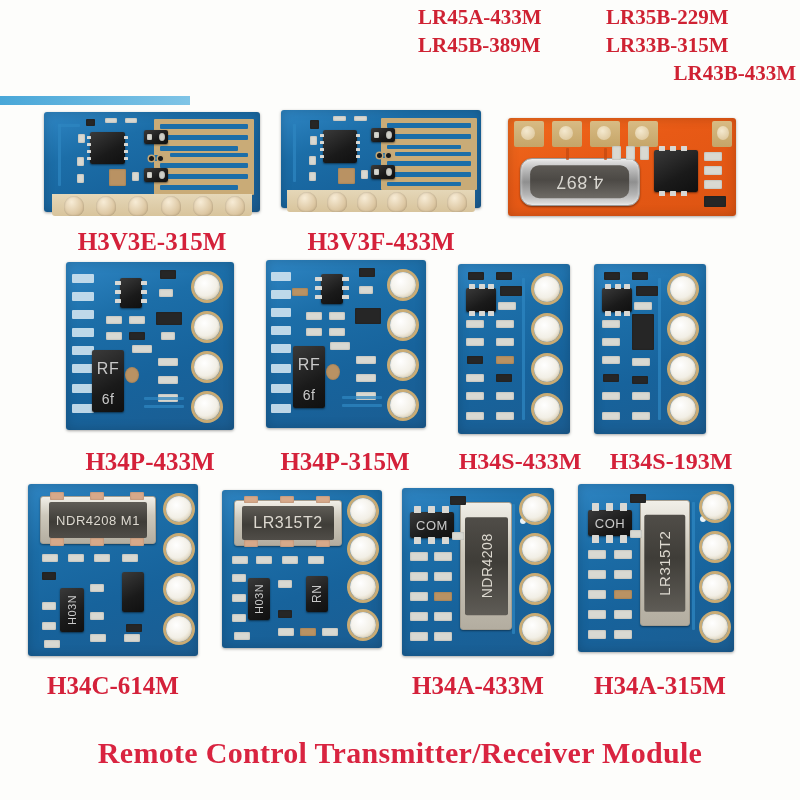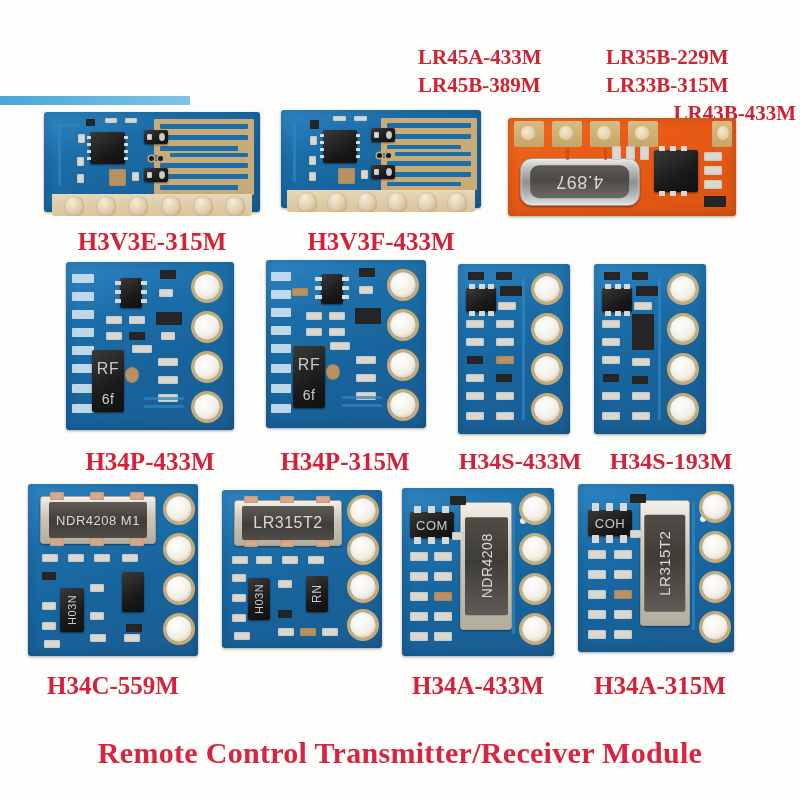--- a/index.html
+++ b/index.html
@@ -14,21 +14,21 @@
   
   .logo{
     position:absolute;left:12px;top:44px;
     font-family:"Liberation Serif", serif;
     font-weight:bold;font-style:italic;
     font-size:44px;color:#e8202a;
     letter-spacing:0px;
     text-shadow:0 0 1px rgba(232,32,42,.5);
     white-space:nowrap;
   }
-  .toplist{position:absolute;top:4px;left:418px;width:378px;margin-top:40px;}
+  .toplist{position:absolute;top:4px;left:418px;width:378px;}
   .toprow{display:flex;justify-content:flex-start;gap:18px;line-height:1.33;}
   .toprow.r3{justify-content:flex-end;padding-right:0px;}
   .topcode{
     font-family:"Liberation Serif", serif;
     font-weight:bold;font-size:21px;color:#cf2233;
     white-space:nowrap;
   }
   .topcode.w{width:170px;}
   .caption{
     position:absolute;
@@ -490,21 +490,21 @@
       <div class="smd" style="left:62px;top:150px;width:16px;height:8px;"></div>
       <div class="smd" style="left:96px;top:150px;width:16px;height:8px;"></div>
       <div class="smd dk" style="left:98px;top:140px;width:16px;height:8px;"></div>
       <div class="smd" style="left:16px;top:156px;width:16px;height:8px;"></div>
     </div>
     <div class="hole" style="left:138px;top:12px;width:26px;height:26px;"></div>
     <div class="hole" style="left:138px;top:52px;width:26px;height:26px;"></div>
     <div class="hole" style="left:138px;top:92px;width:26px;height:26px;"></div>
     <div class="hole" style="left:138px;top:132px;width:26px;height:26px;"></div>
   </div>
-  <div class="caption" style="left:28px;top:672px;width:170px;font-size:25px;">H34C-559M</div>
+  <div class="caption" style="left:28px;top:672px;width:170px;font-size:25px;">H34C-614M</div>
 
   <div class="board" style="left:222px;top:490px;width:160px;height:158px;">
     <div class="pcb">
       <div class="reso" style="left:12px;top:10px;width:106px;height:44px;">
         <div class="win" style="font-size:16px;">LR315T2</div>
       </div>
       <div class="smd" style="left:22px;top:6px;width:14px;height:7px;background:#d7a98a;"></div>
       <div class="smd" style="left:58px;top:6px;width:14px;height:7px;background:#d7a98a;"></div>
       <div class="smd" style="left:94px;top:6px;width:14px;height:7px;background:#d7a98a;"></div>
       <div class="smd" style="left:22px;top:50px;width:14px;height:7px;background:#d7a98a;"></div>

